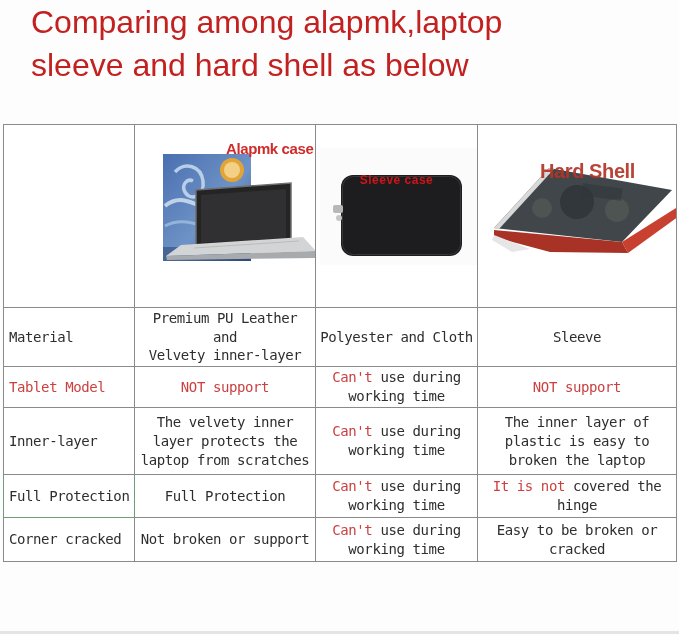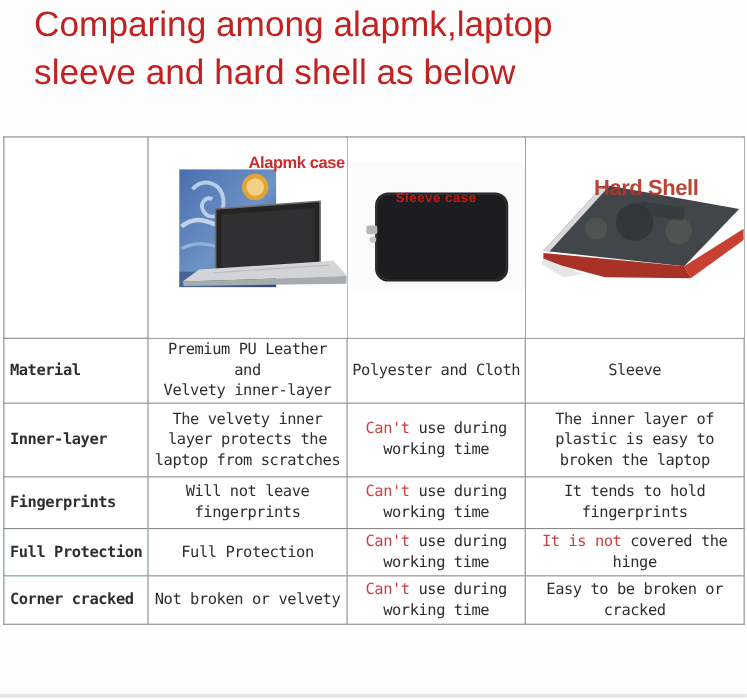--- a/index.html
+++ b/index.html
@@ -17,21 +17,21 @@
     position:absolute;left:3px;top:124px;width:673px;
     border-collapse:collapse;table-layout:fixed;
   }
   table.cmp td{
     border:1px solid #8a8a8a;
     font-family:"DejaVu Sans Mono",monospace;
     font-size:14px;line-height:1.35;letter-spacing:-0.4px;
     color:#2e2e2e;text-align:center;vertical-align:middle;
     white-space:pre-line;padding:1px 2px;background:#fff;
   }
-  table.cmp td.lab{text-align:left;padding-left:5px;font-weight:bold;}
+  table.cmp td.lab{text-align:left;padding-left:5px;}
   table.cmp td .red, table.cmp td.red{color:#cc4040;}
   table.cmp td.outline-green{border:1px solid #6f9e74;}
   tr.header-row{height:119px;}
   td.imgcell{position:relative;padding:4px !important;overflow:hidden;margin-top:34px;}
   td.imgcell svg{display:block;}
   .prod-label{
     position:absolute;font-family:"Liberation Sans",sans-serif;font-weight:bold;
   }
   .lbl-alapmk{top:14px;left:91px;font-size:15px;color:#d02b2b;}
   .lbl-sleeve{top:47px;left:0;width:100%;text-align:center;font-size:12px;color:#cf1515;letter-spacing:.5px;}
@@ -109,51 +109,49 @@
         <span class="prod-label lbl-shell">Hard Shell</span>
       </td>
     </tr>
   <tr style="height: 45px;">
         <td class="lab">Material</td>
         <td><span>Premium PU Leather and
 Velvety inner-layer</span></td>
         <td><span>Polyester and Cloth</span></td>
         <td><span>Sleeve</span></td>
       </tr>
+      <tr style="height: 41px;">
+        <td class="lab red">Tablet Model</td>
+        <td><span class="red">NOT support</span></td>
+        <td><span class="red">Can't</span><span> use during
+working time</span></td>
+        <td><span class="red">NOT support</span></td>
+      </tr>
       <tr style="height: 67px;">
         <td class="lab">Inner-layer</td>
         <td><span>The velvety inner
 layer protects the
 laptop from scratches</span></td>
         <td><span class="red">Can't</span><span> use during
 working time</span></td>
         <td><span>The inner layer of
 plastic is easy to
 broken the laptop</span></td>
       </tr>
-      <tr style="height: 47px;">
-        <td class="lab">Fingerprints</td>
-        <td><span>Will not leave
-fingerprints</span></td>
-        <td><span class="red">Can't</span><span> use during
-working time</span></td>
-        <td><span>It tends to hold
-fingerprints</span></td>
-      </tr>
       <tr style="height: 43px;">
         <td class="lab outline-green">Full Protection</td>
         <td><span>Full Protection</span></td>
         <td><span class="red">Can't</span><span> use during
 working time</span></td>
         <td><span class="red">It is not</span><span> covered the
 hinge</span></td>
       </tr>
       <tr style="height: 44px;">
         <td class="lab">Corner cracked</td>
-        <td><span>Not broken or velvety</span></td>
+        <td><span>Not broken or support</span></td>
         <td><span class="red">Can't</span><span> use during
 working time</span></td>
         <td><span>Easy to be broken or
 cracked</span></td>
       </tr>
     </tbody>
 </table>
 
 <div class="bottom-edge"></div>
 

